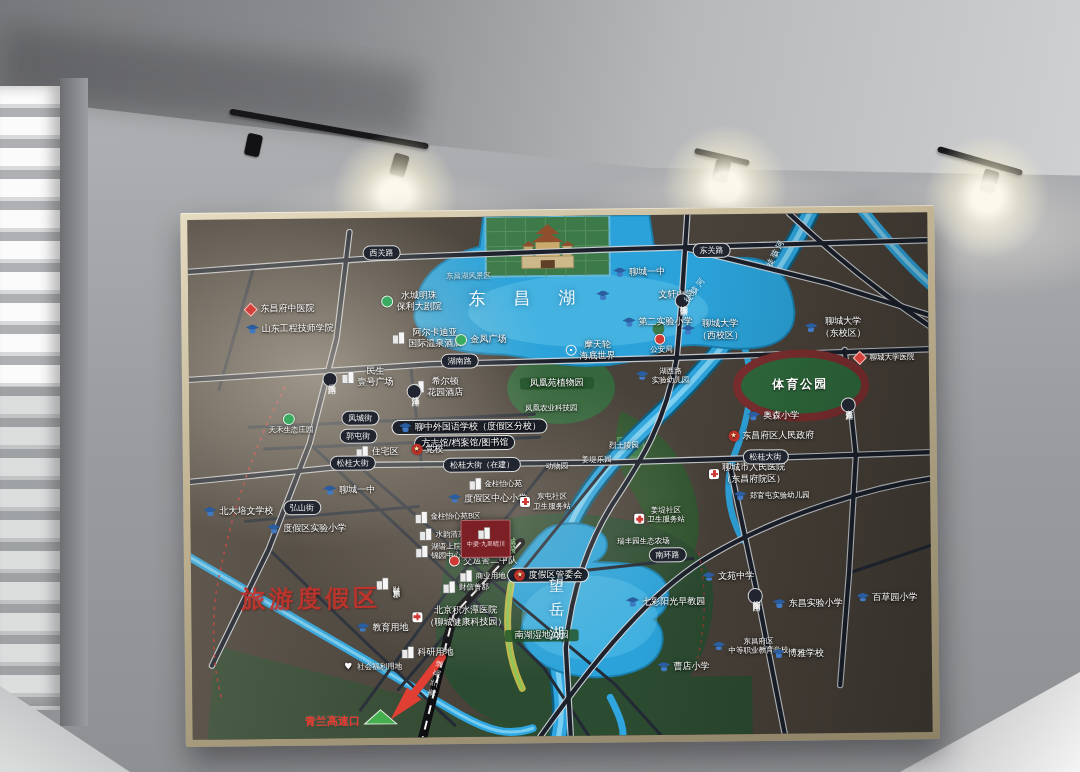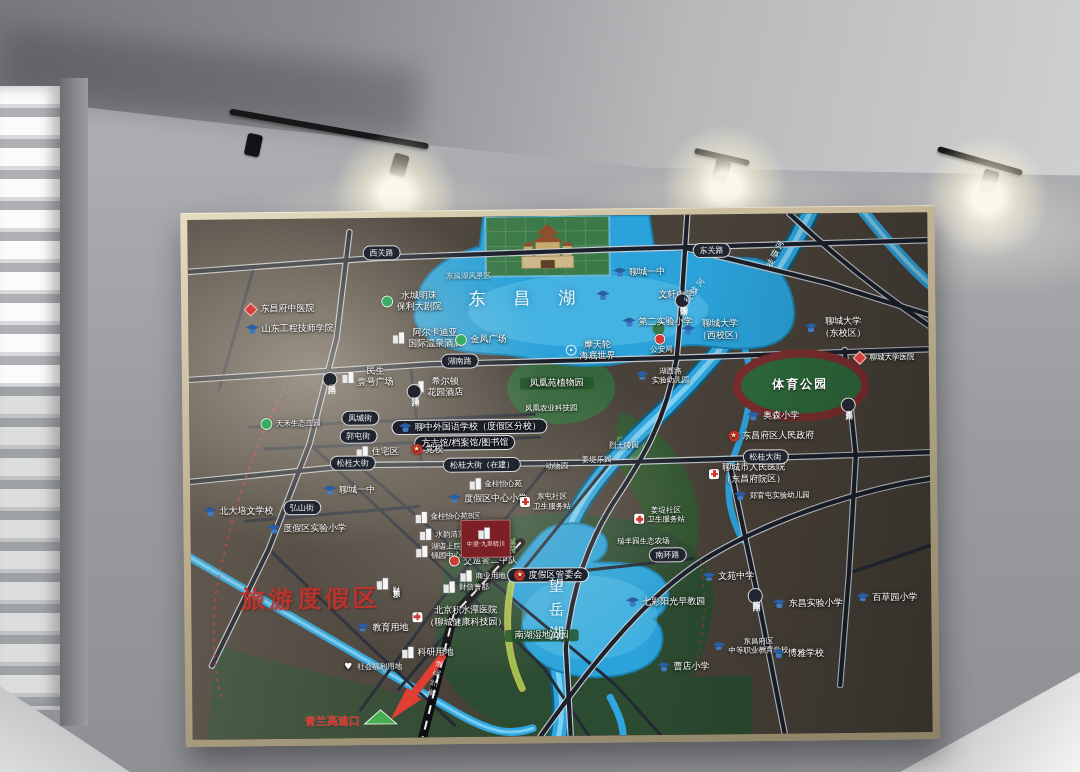--- a/index.html
+++ b/index.html
@@ -288,21 +288,21 @@
             <span class="lbl">党校</span>
           </div>
           <div class="place" data-interactable="false" style="left: 25.4%; top: 45%;">
             <span class="ic ic-building" data-interactable="false"></span>
             <span class="lbl">住宅区</span>
           </div>
           <div class="place" data-interactable="false" style="left: 21.5%; top: 52.3%;">
             <span class="ic ic-school" data-interactable="false"></span>
             <span class="lbl">聊城一中</span>
           </div>
-          <div class="place tiny" data-interactable="false" style="left: 13.7%; top: 39.4%;">
+          <div class="place tiny" data-interactable="false" style="left: 13.7%; top: 39.4%; flex-direction: column;">
             <span class="ic ic-green" data-interactable="false"></span>
             <span class="lbl">天禾生态庄园</span>
           </div>
           <div class="place" data-interactable="false" style="left: 6.5%; top: 56.2%;">
             <span class="ic ic-school" data-interactable="false"></span>
             <span class="lbl">北大培文学校</span>
           </div>
           <div class="place" data-interactable="false" style="left: 15.7%; top: 59.6%;">
             <span class="ic ic-school" data-interactable="false"></span>
             <span class="lbl">度假区实验小学</span>

